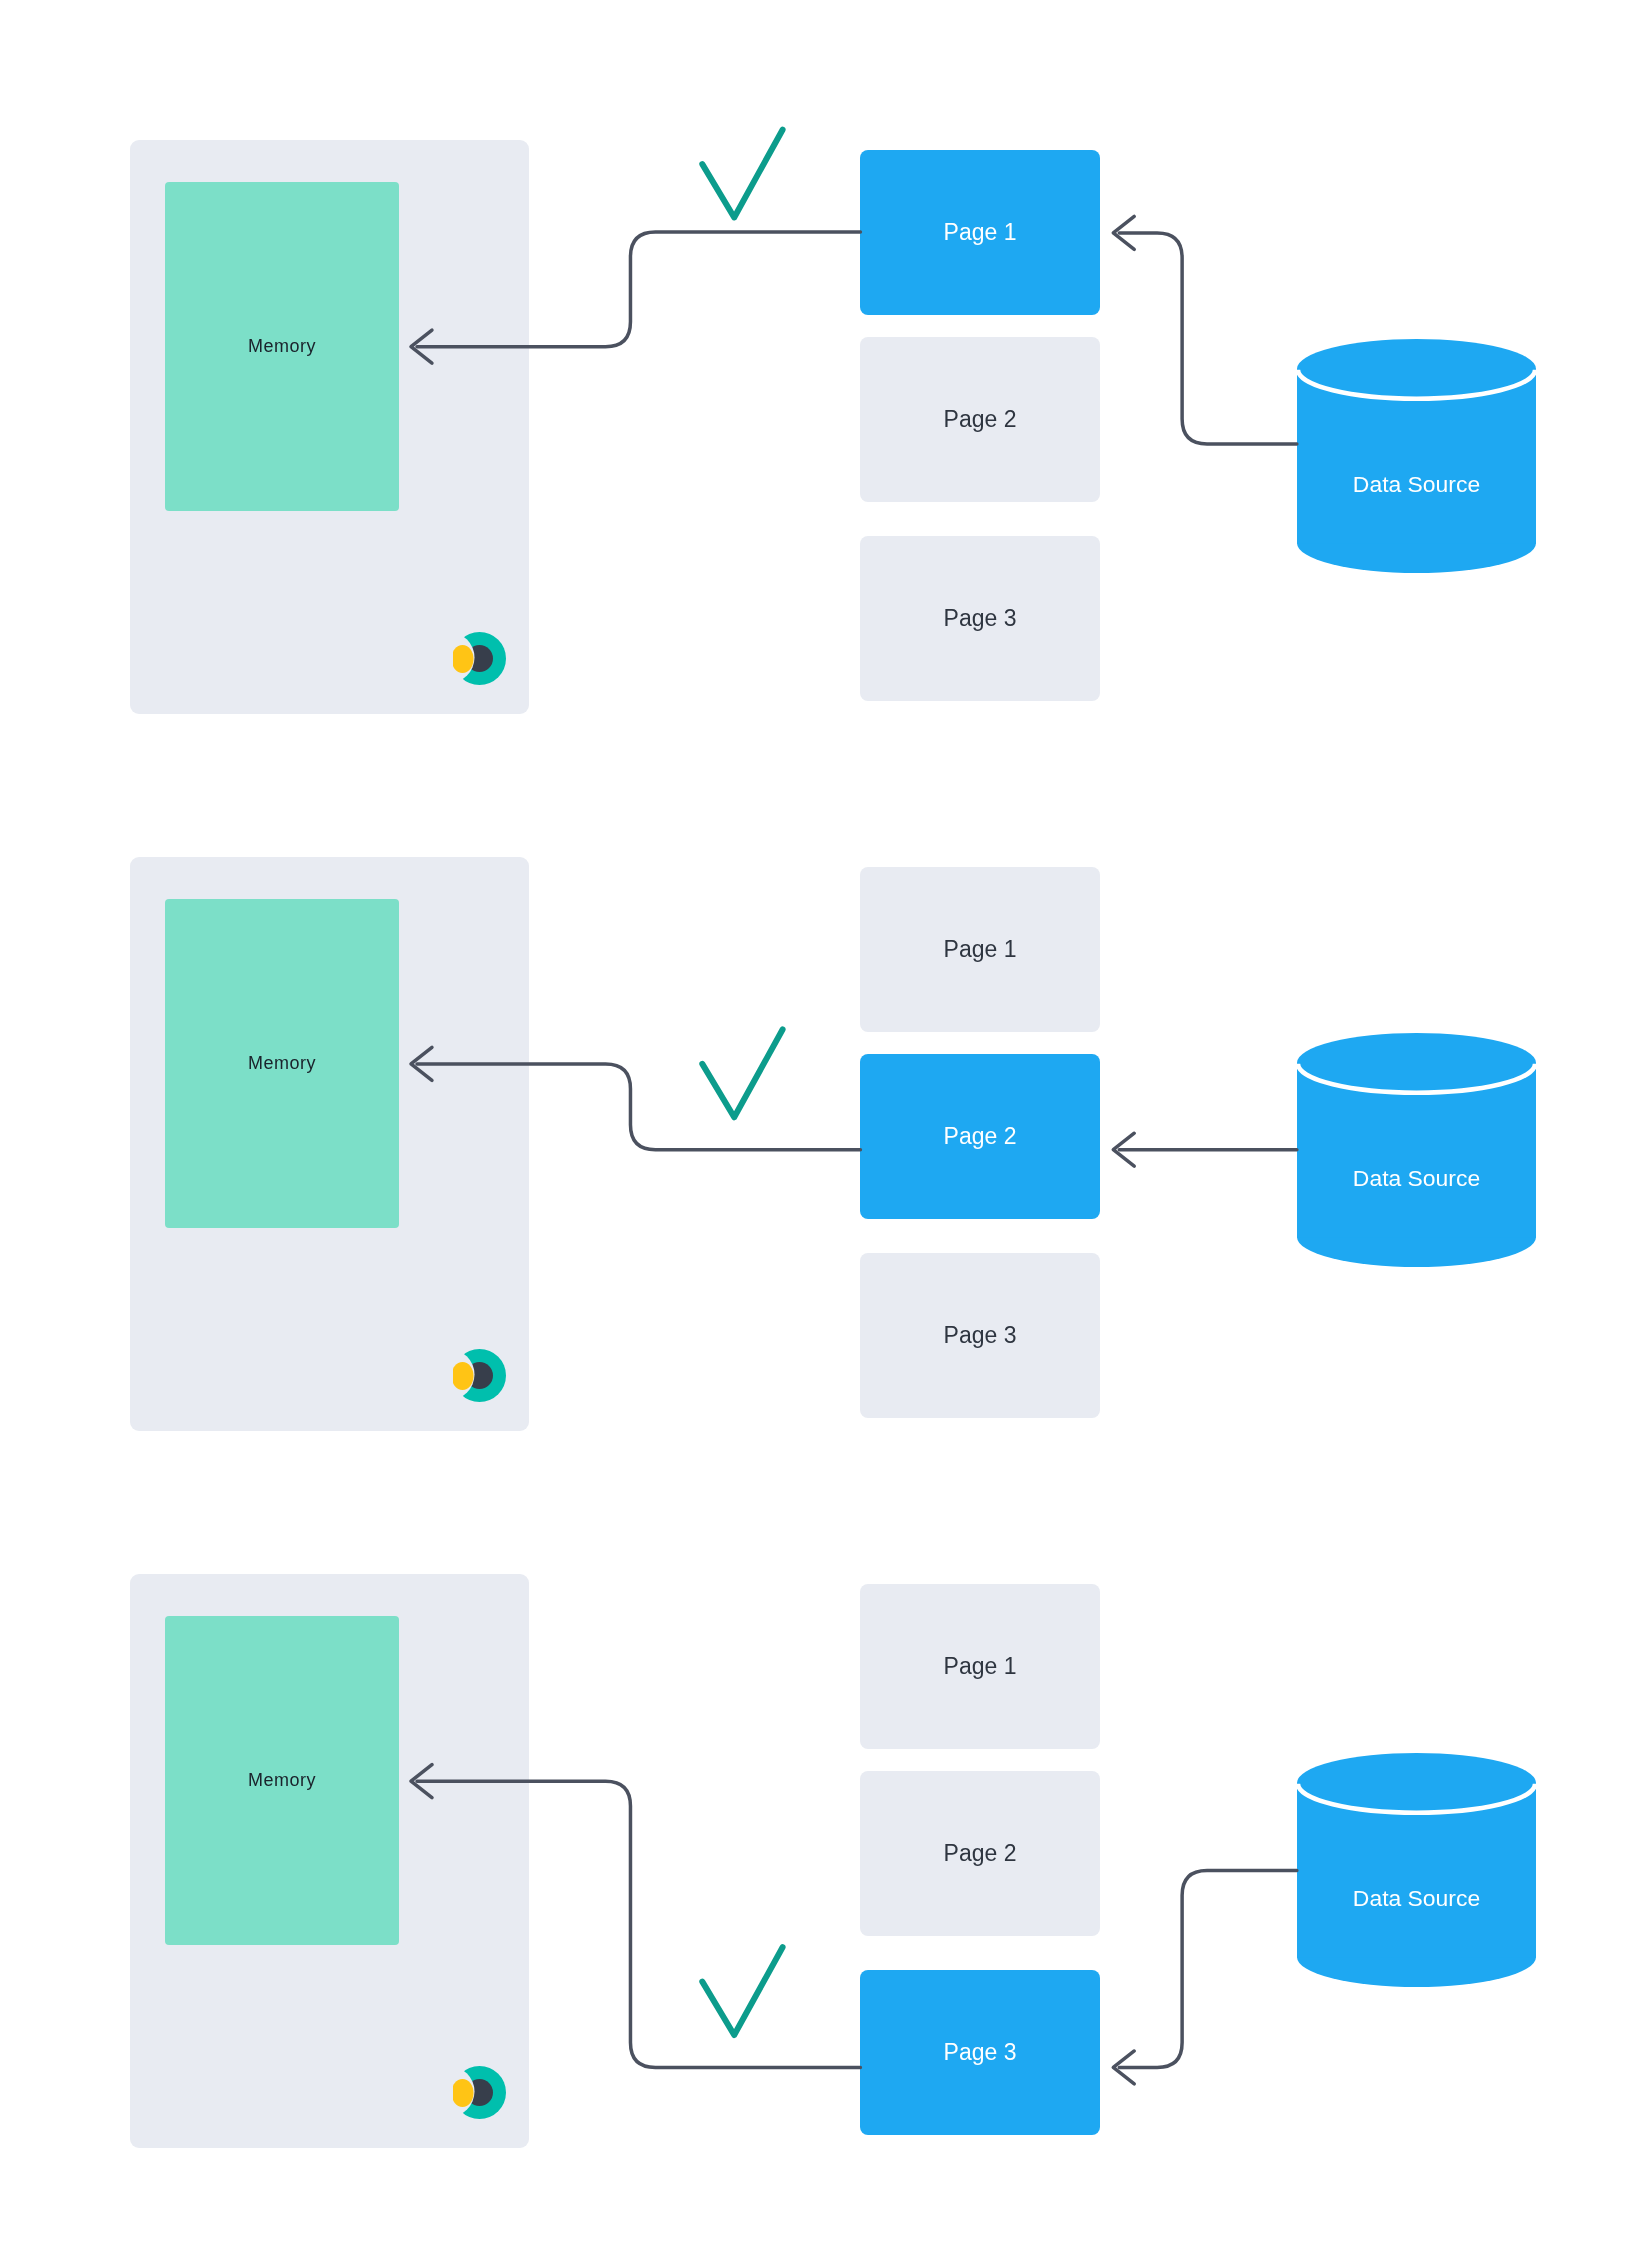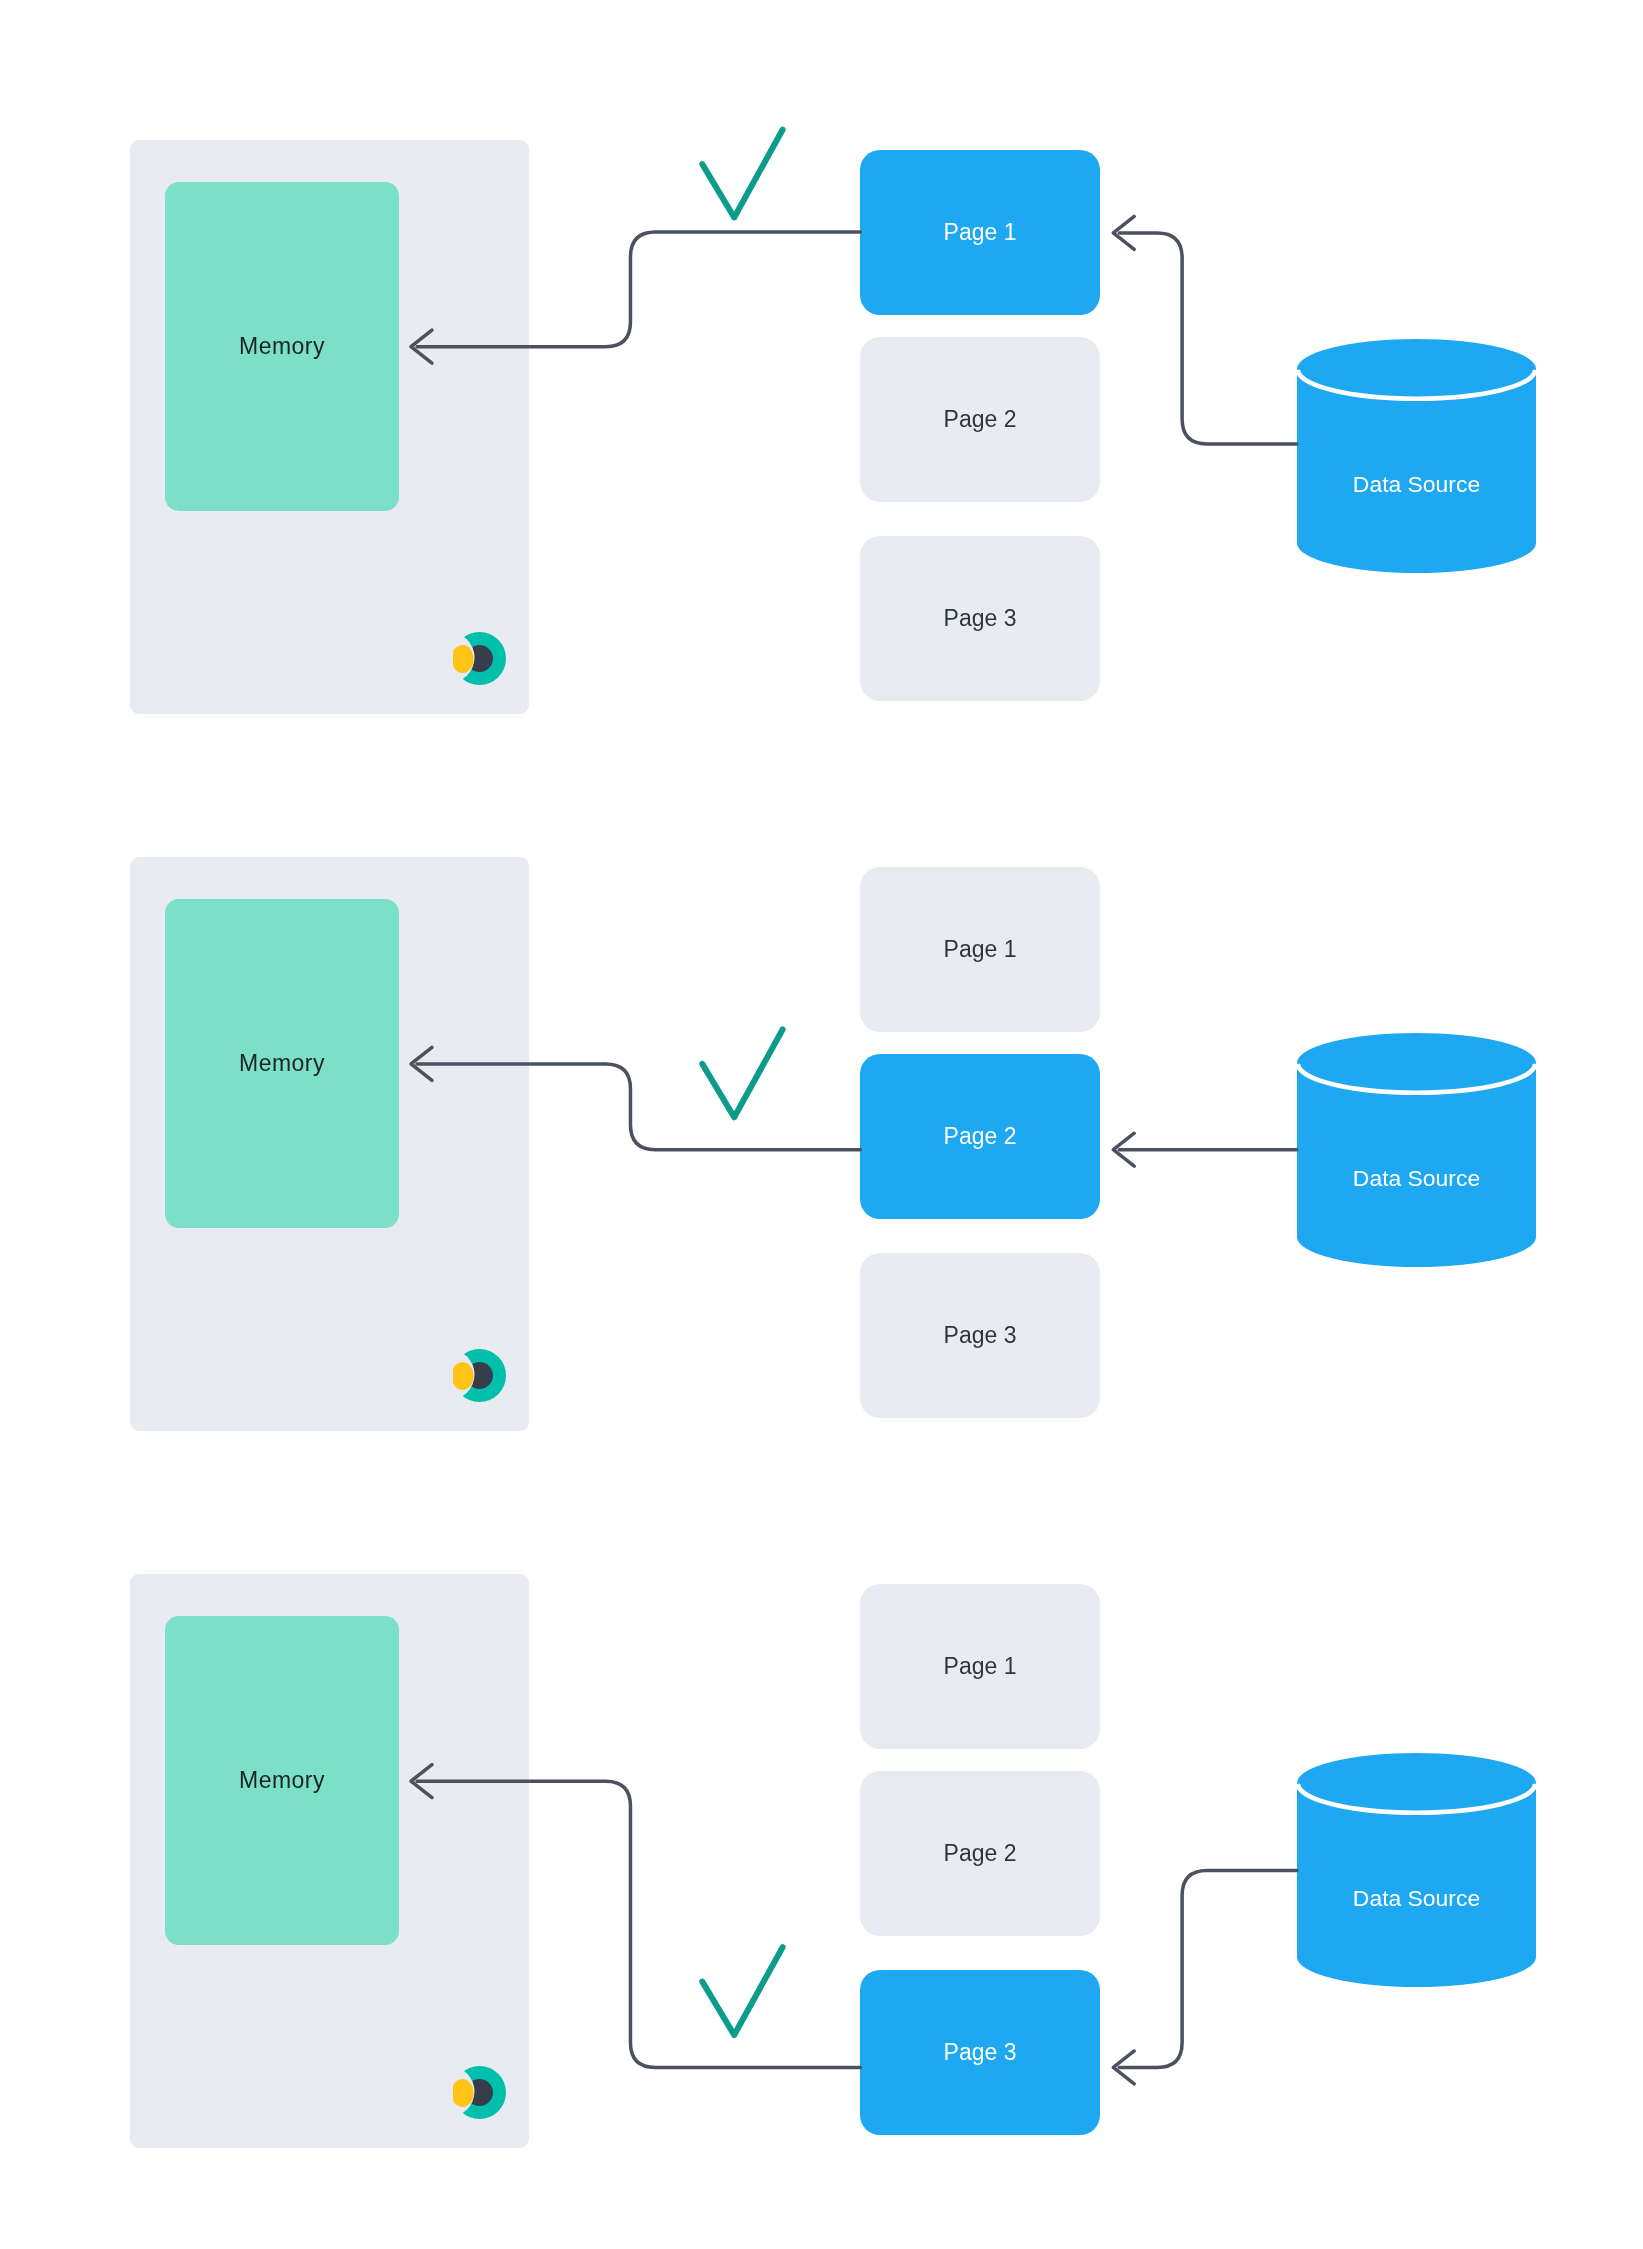--- a/index.html
+++ b/index.html
@@ -11,28 +11,28 @@
   .section.s0{top:140px}
   .section.s1{top:857px}
   .section.s2{top:1574px}
 
   .panel{
     position:absolute;left:130px;top:0;width:399px;height:574px;
     background:#E8EBF2;border-radius:9px;
   }
   .membox{
     position:absolute;left:165px;top:42px;width:234px;height:329px;
-    background:#7CDFC8;border-radius:14px;
+    background:#7CDFC8;border-radius:4px;
     display:flex;align-items:center;justify-content:center;
-    font-size:23px;color:#1A222B;letter-spacing:0.5px;
+    font-size:18px;color:#1A222B;letter-spacing:0.5px;
   }
   .logo{position:absolute;left:453px;top:492px;width:53px;height:53px;}
 
   .page{
-    position:absolute;left:860px;width:240px;height:165px;border-radius:20px;
+    position:absolute;left:860px;width:240px;height:165px;border-radius:8px;
     display:flex;align-items:center;justify-content:center;font-size:23px;
   }
   .page.p0{top:10px}
   .page.p1{top:197px}
   .page.p2{top:396px}
   .page.inactive{background:#E8EBF2;color:#2E3540;}
   .page.active{background:#1EA8F2;color:#FFFFFF;}
 
   .ds{position:absolute;left:1297px;width:239px;height:234px;}
   .ds.d0{top:199px}

